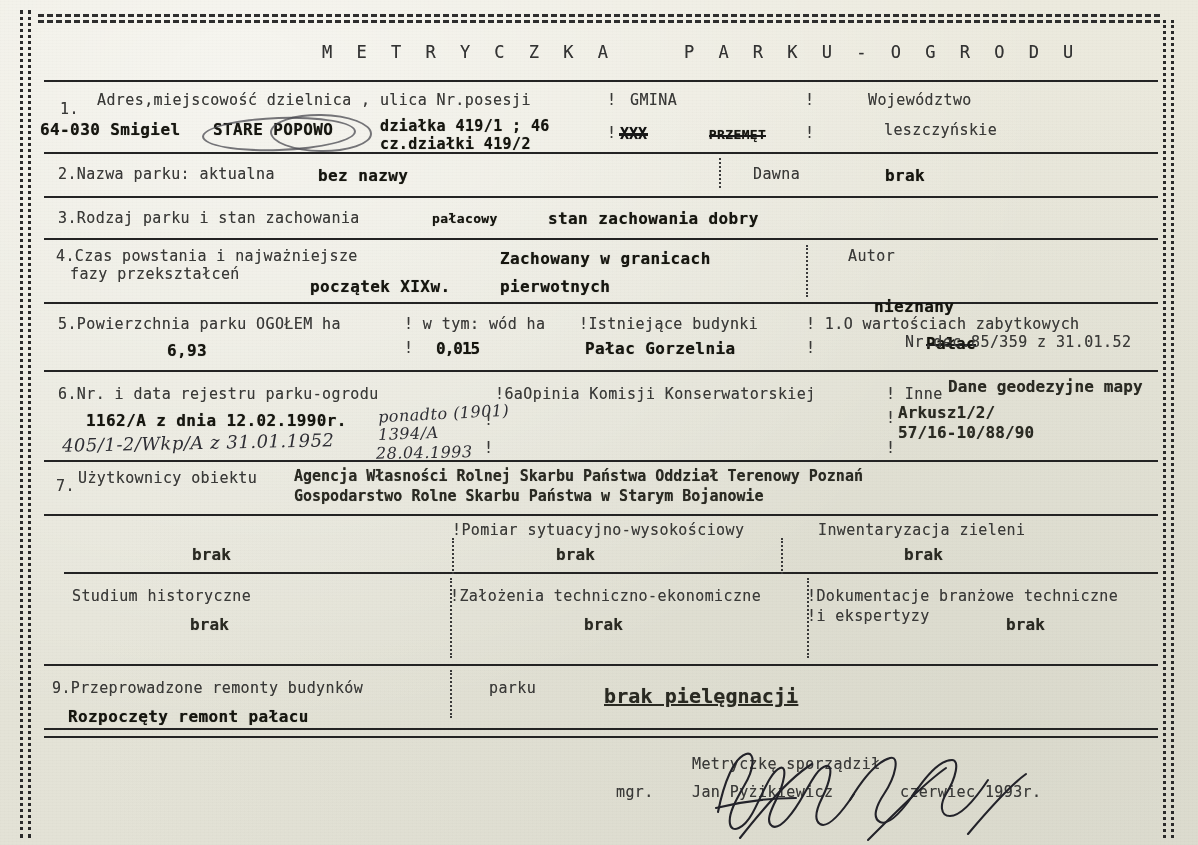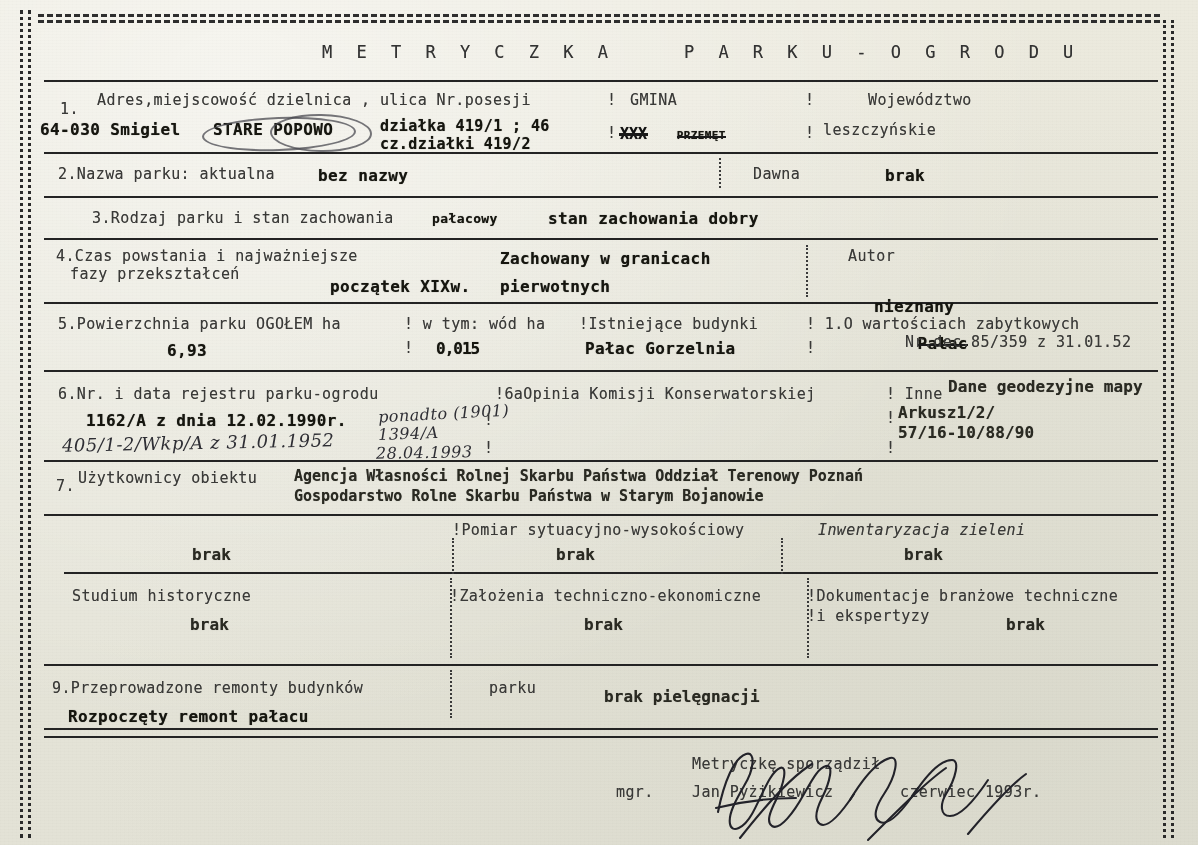--- a/index.html
+++ b/index.html
@@ -116,40 +116,40 @@
   <div class="tw fill" style="left:213px;top:121px;font-size:16px;">STARE POPOWO</div>
   
   <div class="ellipse" style="left:202px;top:117px;width:150px;height:30px;transform:rotate(-2deg);"></div>
   <div class="ellipse" style="left:270px;top:114px;width:98px;height:34px;transform:rotate(1deg);"></div>
 
   <div class="tw fill" style="left:380px;top:118px;font-size:15px;">działka 419/1 ; 46</div>
   <div class="tw fill" style="left:380px;top:136px;font-size:15px;">cz.działki 419/2</div>
 
   <div class="tw pre" style="left:607px;top:125px;">!</div>
   <span class="tw fill struck" style="left:620px;top:124px;font-size:15px;">XXX</span>
-  <span class="tw fill strike-word" style="left:640px;top:124px;font-size:11px;">PRZEMĘT</span>
+  <span class="tw fill strike-word" style="left:672px;top:124px;font-size:13px;">PRZEMĘT</span>
   <div class="tw pre" style="left:805px;top:125px;">!</div>
-  <div class="tw pre" style="left:823px;top:122px;">leszczyńskie</div>
+  <div class="tw pre" style="left:884px;top:122px;">leszczyńskie</div>
 
   
   <div class="tw pre" style="left:58px;top:166px;">2.Nazwa parku: aktualna</div>
   <div class="tw fill" style="left:318px;top:167px;font-size:16px;">bez nazwy</div>
   <div class="vsep" style="left:719px;top:158px;height:30px;"></div>
   <div class="tw pre" style="left:753px;top:166px;">Dawna</div>
   <div class="tw fill" style="left:885px;top:167px;font-size:16px;">brak</div>
 
   
-  <div class="tw pre" style="left:58px;top:210px;margin-left:34px;">3.Rodzaj parku i stan zachowania</div>
+  <div class="tw pre" style="left:58px;top:210px;">3.Rodzaj parku i stan zachowania</div>
   <div class="tw fill" style="left:432px;top:210px;font-size:13px;">pałacowy</div>
   <div class="tw fill" style="left:548px;top:210px;font-size:16px;">stan zachowania dobry</div>
 
   
   <div class="tw pre" style="left:56px;top:248px;">4.Czas powstania i najważniejsze</div>
   <div class="tw pre" style="left:70px;top:266px;">fazy przekształceń</div>
-  <div class="tw fill" style="left:310px;top:278px;font-size:16px;margin-left:20px;">początek XIXw.</div>
+  <div class="tw fill" style="left:310px;top:278px;font-size:16px;">początek XIXw.</div>
   <div class="tw fill" style="left:500px;top:250px;font-size:16px;">Zachowany w granicach</div>
   <div class="tw fill" style="left:500px;top:278px;font-size:16px;">pierwotnych</div>
   <div class="vsep" style="left:806px;top:245px;height:52px;"></div>
   <div class="tw pre" style="left:848px;top:248px;">Autor</div>
   <div class="tw fill" style="left:874px;top:282px;font-size:16px;margin-top:16px;">nieznany</div>
 
   
   <div class="tw pre" style="left:58px;top:316px;">5.Powierzchnia parku OGOŁEM ha</div>
   <div class="tw fill" style="left:167px;top:342px;font-size:16px;">6,93</div>
   <div class="tw pre" style="left:404px;top:316px;">! w tym: wód ha</div>
@@ -184,40 +184,40 @@
   <div class="tw pre" style="left:78px;top:470px;">Użytkownicy obiektu</div>
   <div class="tw fill2" style="left:294px;top:488px;font-size:15px;letter-spacing:0px;">Gospodarstwo Rolne Skarbu Państwa w Starym Bojanowie</div>
   <div class="tw fill2" style="left:294px;top:468px;font-size:15px;letter-spacing:0px;">Agencja Własności Rolnej Skarbu Państwa Oddział Terenowy Poznań</div>
 
   
   <div class="tw fill2" style="left:192px;top:546px;font-size:16px;">brak</div>
   <div class="vsep" style="left:452px;top:538px;height:36px;"></div>
   <div class="tw pre" style="left:452px;top:522px;">!Pomiar sytuacyjno-wysokościowy</div>
   <div class="tw fill2" style="left:556px;top:546px;font-size:16px;">brak</div>
   <div class="vsep" style="left:781px;top:538px;height:36px;"></div>
-  <div class="tw pre" style="left:818px;top:522px;font-style:italic;">Inwentaryzacja zieleni</div>
+  <div class="tw pre" style="left:818px;top:522px;">Inwentaryzacja zieleni</div>
   <div class="tw fill2" style="left:904px;top:546px;font-size:16px;">brak</div>
 
   
   <div class="tw pre" style="left:72px;top:588px;">Studium historyczne</div>
   <div class="tw fill2" style="left:190px;top:616px;font-size:16px;">brak</div>
   <div class="vsep" style="left:450px;top:578px;height:80px;"></div>
   <div class="tw pre" style="left:450px;top:588px;">!Założenia techniczno-ekonomiczne</div>
   <div class="tw fill2" style="left:584px;top:616px;font-size:16px;">brak</div>
   <div class="vsep" style="left:807px;top:578px;height:80px;"></div>
   <div class="tw pre" style="left:807px;top:588px;">!Dokumentacje branżowe techniczne</div>
   <div class="tw pre" style="left:807px;top:608px;">!i ekspertyzy</div>
   <div class="tw fill2" style="left:1006px;top:616px;font-size:16px;">brak</div>
 
   
   <div class="tw pre" style="left:52px;top:680px;">9.Przeprowadzone remonty budynków</div>
   <div class="tw fill" style="left:68px;top:708px;font-size:16px;">Rozpoczęty remont pałacu</div>
   <div class="vsep" style="left:450px;top:670px;height:48px;"></div>
   <div class="tw pre" style="left:489px;top:680px;">parku</div>
-  <div class="tw fill2" style="left:604px;top:688px;font-size:16px;">brak pielęgnacji</div>
+  <div class="tw fill2" style="left:604px;top:688px;font-size:20px;text-decoration:underline;">brak pielęgnacji</div>
 
   
   <div class="tw pre" style="left:692px;top:756px;">Metryczkę sporządził</div>
   <div class="tw pre" style="left:616px;top:784px;">mgr.</div>
   <div class="tw pre" style="left:692px;top:784px;">Jan Pyżikiewicz</div>
   <div class="tw pre" style="left:900px;top:784px;">czerwiec 1993r.</div>
 
   
   <svg class="sig" style="left:700px;top:742px;width:340px;height:100px;" viewBox="0 0 340 100">
     <g fill="none" stroke="#23232a" stroke-width="2.1" stroke-linecap="round">

